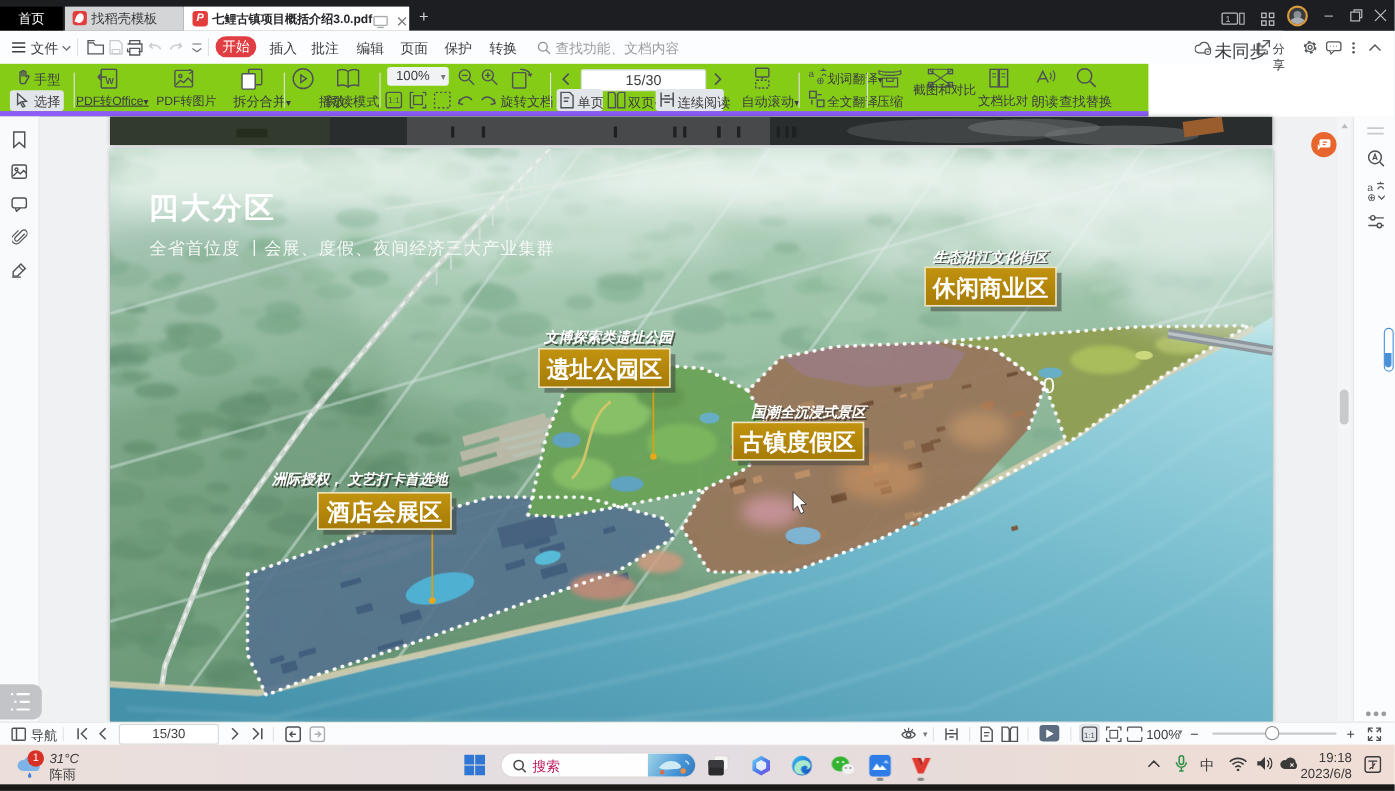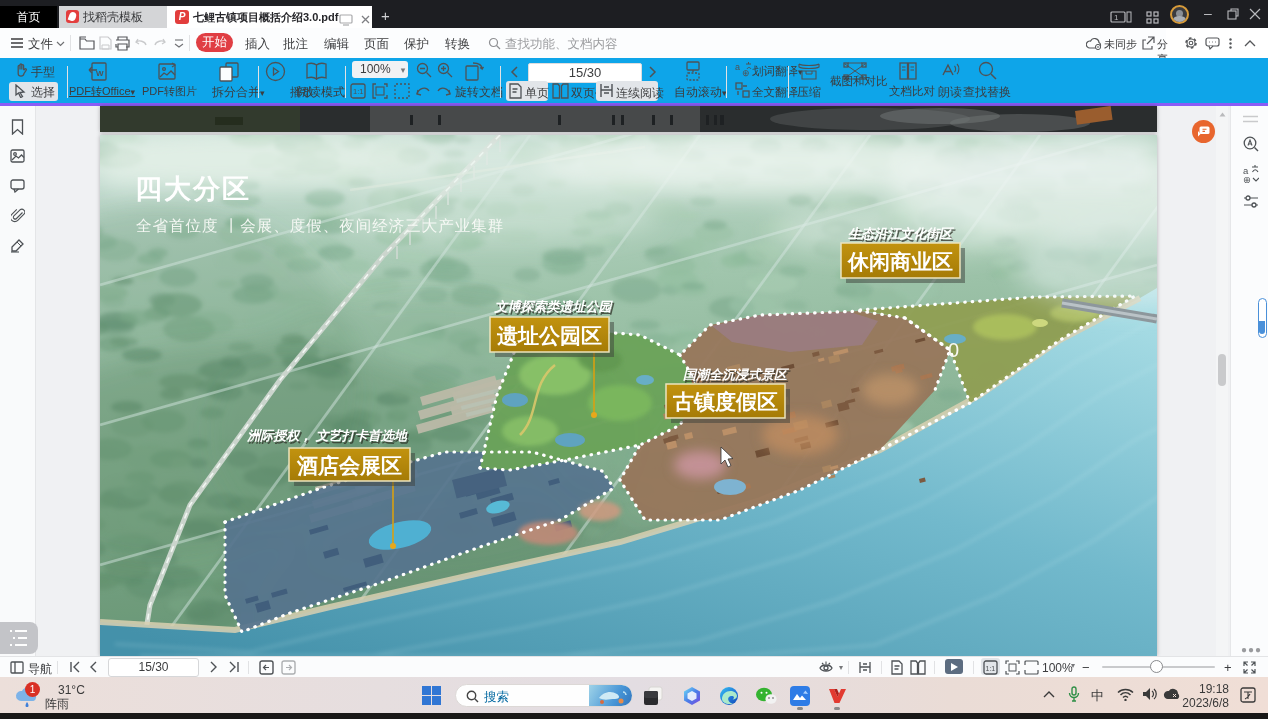--- a/index.html
+++ b/index.html
@@ -14,21 +14,21 @@
   #tab2 .ticon:after{content:"";position:absolute;left:3px;top:2px;width:7px;height:9px;background:#fff;border-radius:50% 50% 50% 0;transform:rotate(20deg);}
   #tab3{left:167px;width:179px;background:#ffffff;color:#26262a;font-weight:bold;font-size:11px;padding-left:26px;}
   #tab3 .picon{position:absolute;left:8px;top:4px;width:14px;height:14px;border-radius:3px;background:#e23d3c;color:#fff;font-size:10px;font-weight:bold;text-align:center;line-height:14px;font-style:italic;}
   .titlebtn{position:absolute;top:10px;color:#b9babe;font-size:12px;}
   
   #menurow{left:0;top:28px;width:1166px;height:30px;background:#fcfdfe;}
   .mitem{position:absolute;top:8px;font-size:12.5px;color:#3a3b3d;}
   #startpill{position:absolute;left:196px;top:5px;width:37px;height:19px;background:#e03e43;border-radius:10px;color:#fff;font-size:12.5px;text-align:center;line-height:19px;}
   .vsep{position:absolute;background:#e1e2e4;width:1px;}
   
-  #toolbar{left:0;top:58px;width:1268px;height:48px;background:#0ea5e9;border-bottom:3px solid #8b5cf6;box-sizing:border-box;}
+  #toolbar{left:0;top:58px;width:1044px;height:48px;background:#84cc16;border-bottom:5px solid #8b5cf6;box-sizing:border-box;}
   .tb{position:absolute;font-size:12px;color:#3c3d3f;}
   .tbsel{background:#e2e5e9;border-radius:3px;}
   .icon{stroke:#4e5256;fill:none;stroke-width:1.3;}
   
   #main{left:0;top:106px;width:1268px;height:550px;background:#f0f1f3;}
   #sidebar{left:0;top:0;width:36px;height:550px;background:#f9fafb;border-right:1px solid #e4e5e7;box-sizing:border-box;}
   #prevpage{left:100px;top:0px;width:1057px;height:26px;overflow:hidden;box-shadow:0 0 4px rgba(0,0,0,0.28);}
   #page{left:100px;top:29px;width:1057px;height:521px;overflow:hidden;background:#bfe0d8;box-shadow:0 0 4px rgba(0,0,0,0.28);}
   #thumbbtn{left:0px;top:516px;width:38px;height:32px;background:#c3c4c8;border-radius:0 8px 8px 0;}
   #rightpanel{left:1230px;top:0;width:38px;height:550px;background:#fbfcfd;border-left:1px solid #e6e7e9;box-sizing:border-box;}
@@ -125,21 +125,21 @@
   <svg class="abs" style="left:488px;top:9px" width="13" height="13" viewBox="0 0 13 13">
       <circle cx="5.5" cy="5.5" r="4" fill="none" stroke="#8e8f92" stroke-width="1.2"></circle>
       <path d="M8.5 8.5L12 12" stroke="#8e8f92" stroke-width="1.2"></path>
     </svg>
   <div class="mitem" style="left:505px;color:#9b9c9f;">查找功能、文档内容</div>
   <svg class="abs" style="left:1086px;top:9px" width="17" height="13" viewBox="0 0 17 13">
       <path d="M4 11a3.5 3.5 0 1 1 .6-6.9A4.4 4.4 0 0 1 13 5.6 3 3 0 0 1 12.6 11z" fill="none" stroke="#55575a" stroke-width="1.2"></path>
       <circle cx="12" cy="10" r="2.6" fill="#fcfdfe" stroke="#55575a" stroke-width="1"></circle>
       <path d="M10.8 10h2.4" stroke="#55575a" stroke-width="1"></path>
     </svg>
-  <div class="mitem" style="left:1104px;font-size:11px;top:9px;">未同步</div>
+  <div class="mitem" style="left:1104px;font-size:16px;top:9px;">未同步</div>
   <svg class="abs" style="left:1141px;top:8px" width="14" height="14" viewBox="0 0 14 14">
       <path d="M5 4H2v9h9v-3" fill="none" stroke="#55575a" stroke-width="1.2"></path>
       <path d="M7 1h6v6 M13 1L6 8" fill="none" stroke="#55575a" stroke-width="1.2"></path>
     </svg>
   <div class="mitem" style="left:1157px;font-size:11px;top:9px;">分享</div>
   <svg class="abs" style="left:1184px;top:8px" width="14" height="14" viewBox="0 0 14 14">
       <circle cx="7" cy="7" r="5" fill="none" stroke="#55575a" stroke-width="1.6" stroke-dasharray="2.6 2.6"></circle>
       <circle cx="7" cy="7" r="4" fill="none" stroke="#55575a" stroke-width="1.1"></circle>
       <circle cx="7" cy="7" r="1.8" fill="none" stroke="#55575a" stroke-width="1.1"></circle>
     </svg>
@@ -1074,38 +1074,38 @@
     </svg>
 </div>
 
 <div class="abs" id="taskbar">
 
   <svg class="abs" style="left:14px;top:8px" width="26" height="24" viewBox="0 0 26 24">
       <path d="M7 16a5 5 0 1 1 1-9.9A6.3 6.3 0 0 1 20 8.2 4.3 4.3 0 0 1 19.4 16z" fill="#7db3e8"></path>
       <path d="M13 17c-2 3-2 5 0 5s2-2 0-5z" fill="#3f7fd9"></path>
     </svg>
   <div class="abs" style="left:25px;top:5px;width:15px;height:15px;border-radius:50%;background:#d93025;color:#fff;font-size:10px;text-align:center;line-height:15px;">1</div>
-  <div class="tray" style="left:58px;top:6px;">31°C</div>
+  <div class="tray" style="left:45px;top:6px;font-style:italic;">31°C</div>
   <div class="tray" style="left:45px;top:19px;">阵雨</div>
 
   <svg class="abs" style="left:422px;top:9px" width="19" height="19" viewBox="0 0 19 19">
       <g fill="#3076d4">
         <rect x="0" y="0" width="9" height="9"></rect>
         <rect x="10" y="0" width="9" height="9"></rect>
         <rect x="0" y="10" width="9" height="9"></rect>
         <rect x="10" y="10" width="9" height="9"></rect>
       </g>
     </svg>
 
   <div class="abs" style="left:455px;top:7px;width:178px;height:23px;background:#fefefe;border:1px solid #dcd8d6;border-radius:12px;box-sizing:border-box;overflow:hidden;">
     <svg class="abs" style="left:10px;top:5px" width="13" height="13" viewBox="0 0 13 13">
         <circle cx="5.5" cy="5.5" r="4.2" fill="none" stroke="#444" stroke-width="1.4"></circle>
         <path d="M8.8 8.8L12 12" stroke="#444" stroke-width="1.4"></path>
       </svg>
-    <div class="abs" style="left:28px;top:4px;font-size:12.5px;color:#0369a1;">搜索</div>
+    <div class="abs" style="left:28px;top:4px;font-size:12.5px;color:#be185d;">搜索</div>
     <div class="abs" style="left:133px;top:0;width:45px;height:23px;background:linear-gradient(120deg,#9fd3e8,#4795d6 60%,#2f6fb8);border-radius:0 12px 12px 0;">
       <svg class="abs" style="left:6px;top:3px" width="34" height="17" viewBox="0 0 34 17">
           <path d="M4 10c4-6 12-8 18-4 3 2 3 5-2 5-6 0-10 2-16-1z" fill="#cfeaf5"></path>
           <circle cx="26" cy="13" r="2.5" fill="#e88c4a"></circle>
           <circle cx="7" cy="14" r="2" fill="#d96a3e"></circle>
           <path d="M28 4c2 0 3 2 3 3" stroke="#bfe2f0" stroke-width="1.5" fill="none"></path>
         </svg>
     </div>
   </div>
 

